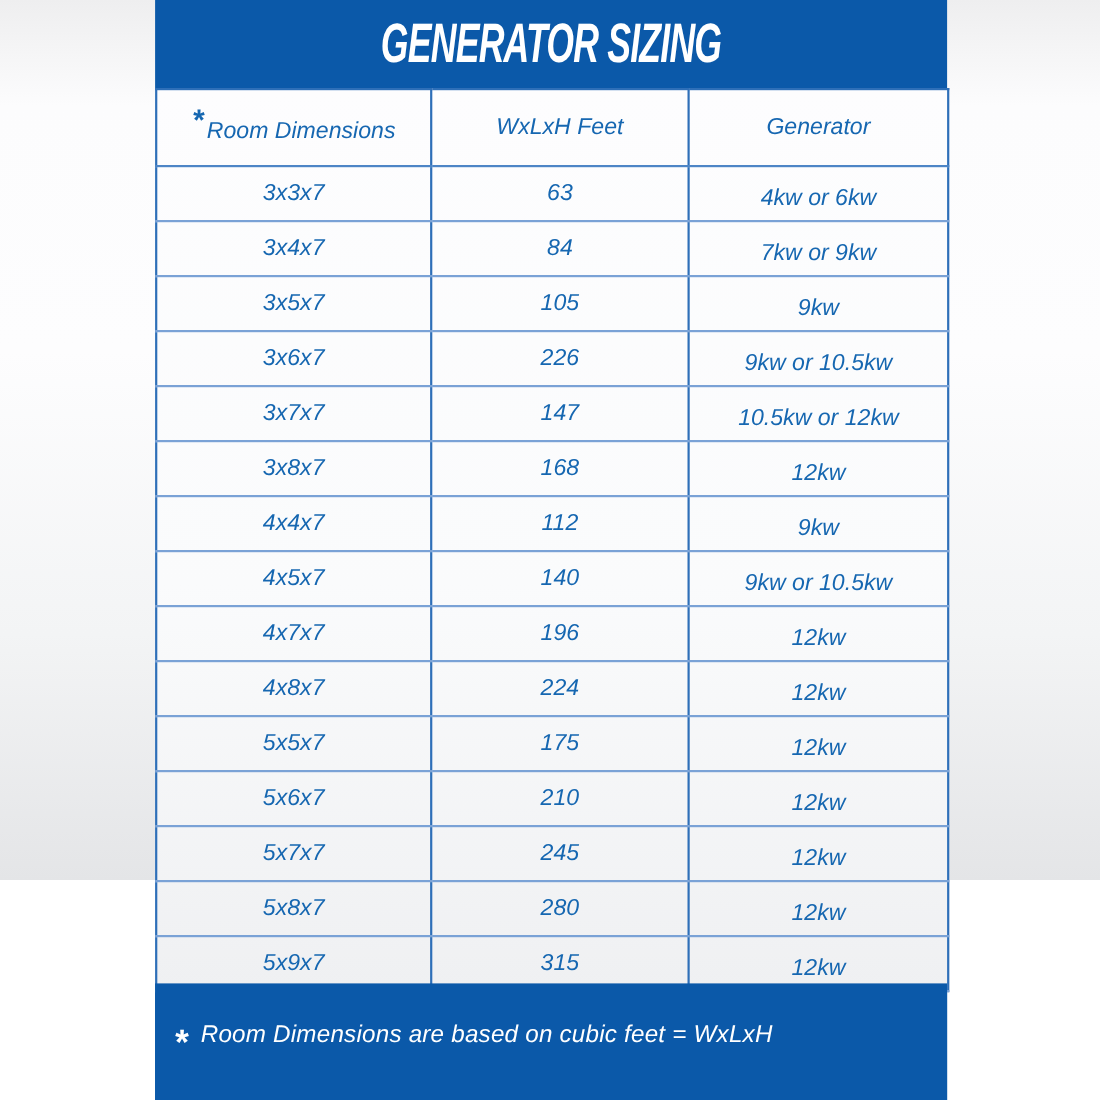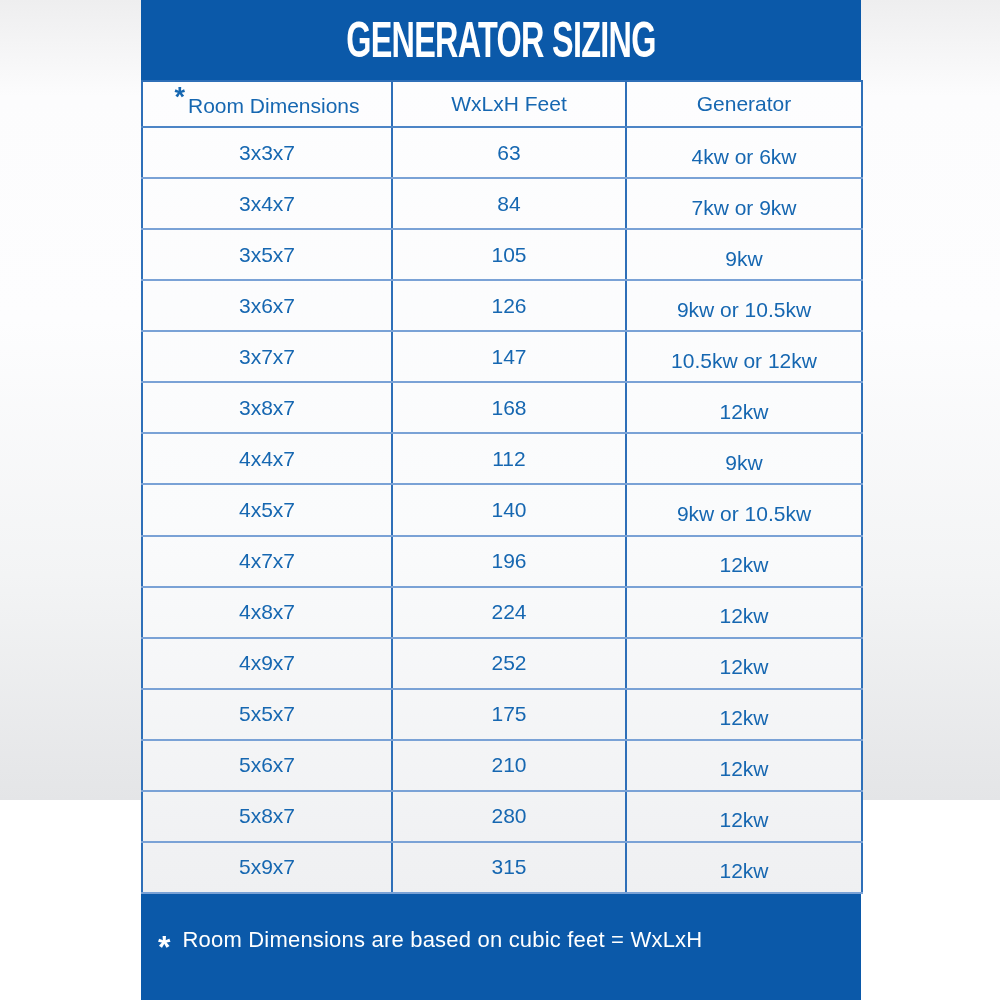--- a/index.html
+++ b/index.html
@@ -8,20 +8,21 @@
     width: 1000px;
     height: 1000px;
     overflow: hidden;
     font-family: "Liberation Sans", sans-serif;
   }
   .page {
     position: relative;
     width: 1000px;
     height: 800px;
     background: linear-gradient(180deg, #eeeeef 0%, #fcfcfd 12%, #fdfdfe 40%, #f3f4f5 72%, #e4e5e7 100%);
+    font-style: italic;
   }
   .panel {
     position: absolute;
     left: 141px;
     top: 0;
     width: 720px;
     height: 1000px;
     background: #0b59a9;
   }
   .title-band {
@@ -60,21 +61,21 @@
   }
   table.sizing th,
   table.sizing td {
     border: 2px solid #2e6fb8;
     border-top-color: #7aa2d6;
     border-bottom-color: #7aa2d6;
     text-align: center;
     vertical-align: middle;
     color: #1667b1;
     font-size: 21px;
-    padding: 0;
+    padding: 12px;
     overflow: hidden;
   }
   table.sizing thead th {
     border-top-color: #2e6fb8;
     border-bottom-color: #4d85c6;
     font-size: 21px;
     font-weight: normal;
     height: 44px;
   }
   .sup-ast {
@@ -152,21 +153,21 @@
             <td>84</td>
             <td><span class="gen-text">7kw or 9kw</span></td>
           </tr>
           <tr>
             <td>3x5x7</td>
             <td>105</td>
             <td><span class="gen-text">9kw</span></td>
           </tr>
           <tr>
             <td>3x6x7</td>
-            <td>126</td>
+            <td>226</td>
             <td><span class="gen-text">9kw or 10.5kw</span></td>
           </tr>
           <tr>
             <td>3x7x7</td>
             <td>147</td>
             <td><span class="gen-text">10.5kw or 12kw</span></td>
           </tr>
           <tr>
             <td>3x8x7</td>
             <td>168</td>
@@ -186,32 +187,32 @@
             <td>4x7x7</td>
             <td>196</td>
             <td><span class="gen-text">12kw</span></td>
           </tr>
           <tr>
             <td>4x8x7</td>
             <td>224</td>
             <td><span class="gen-text">12kw</span></td>
           </tr>
           <tr>
-            <td>4x9x7</td>
-            <td>252</td>
-            <td><span class="gen-text">12kw</span></td>
-          </tr>
-          <tr>
             <td>5x5x7</td>
             <td>175</td>
             <td><span class="gen-text">12kw</span></td>
           </tr>
           <tr>
             <td>5x6x7</td>
             <td>210</td>
+            <td><span class="gen-text">12kw</span></td>
+          </tr>
+          <tr>
+            <td>5x7x7</td>
+            <td>245</td>
             <td><span class="gen-text">12kw</span></td>
           </tr>
           <tr>
             <td>5x8x7</td>
             <td>280</td>
             <td><span class="gen-text">12kw</span></td>
           </tr>
           <tr>
             <td>5x9x7</td>
             <td>315</td>

